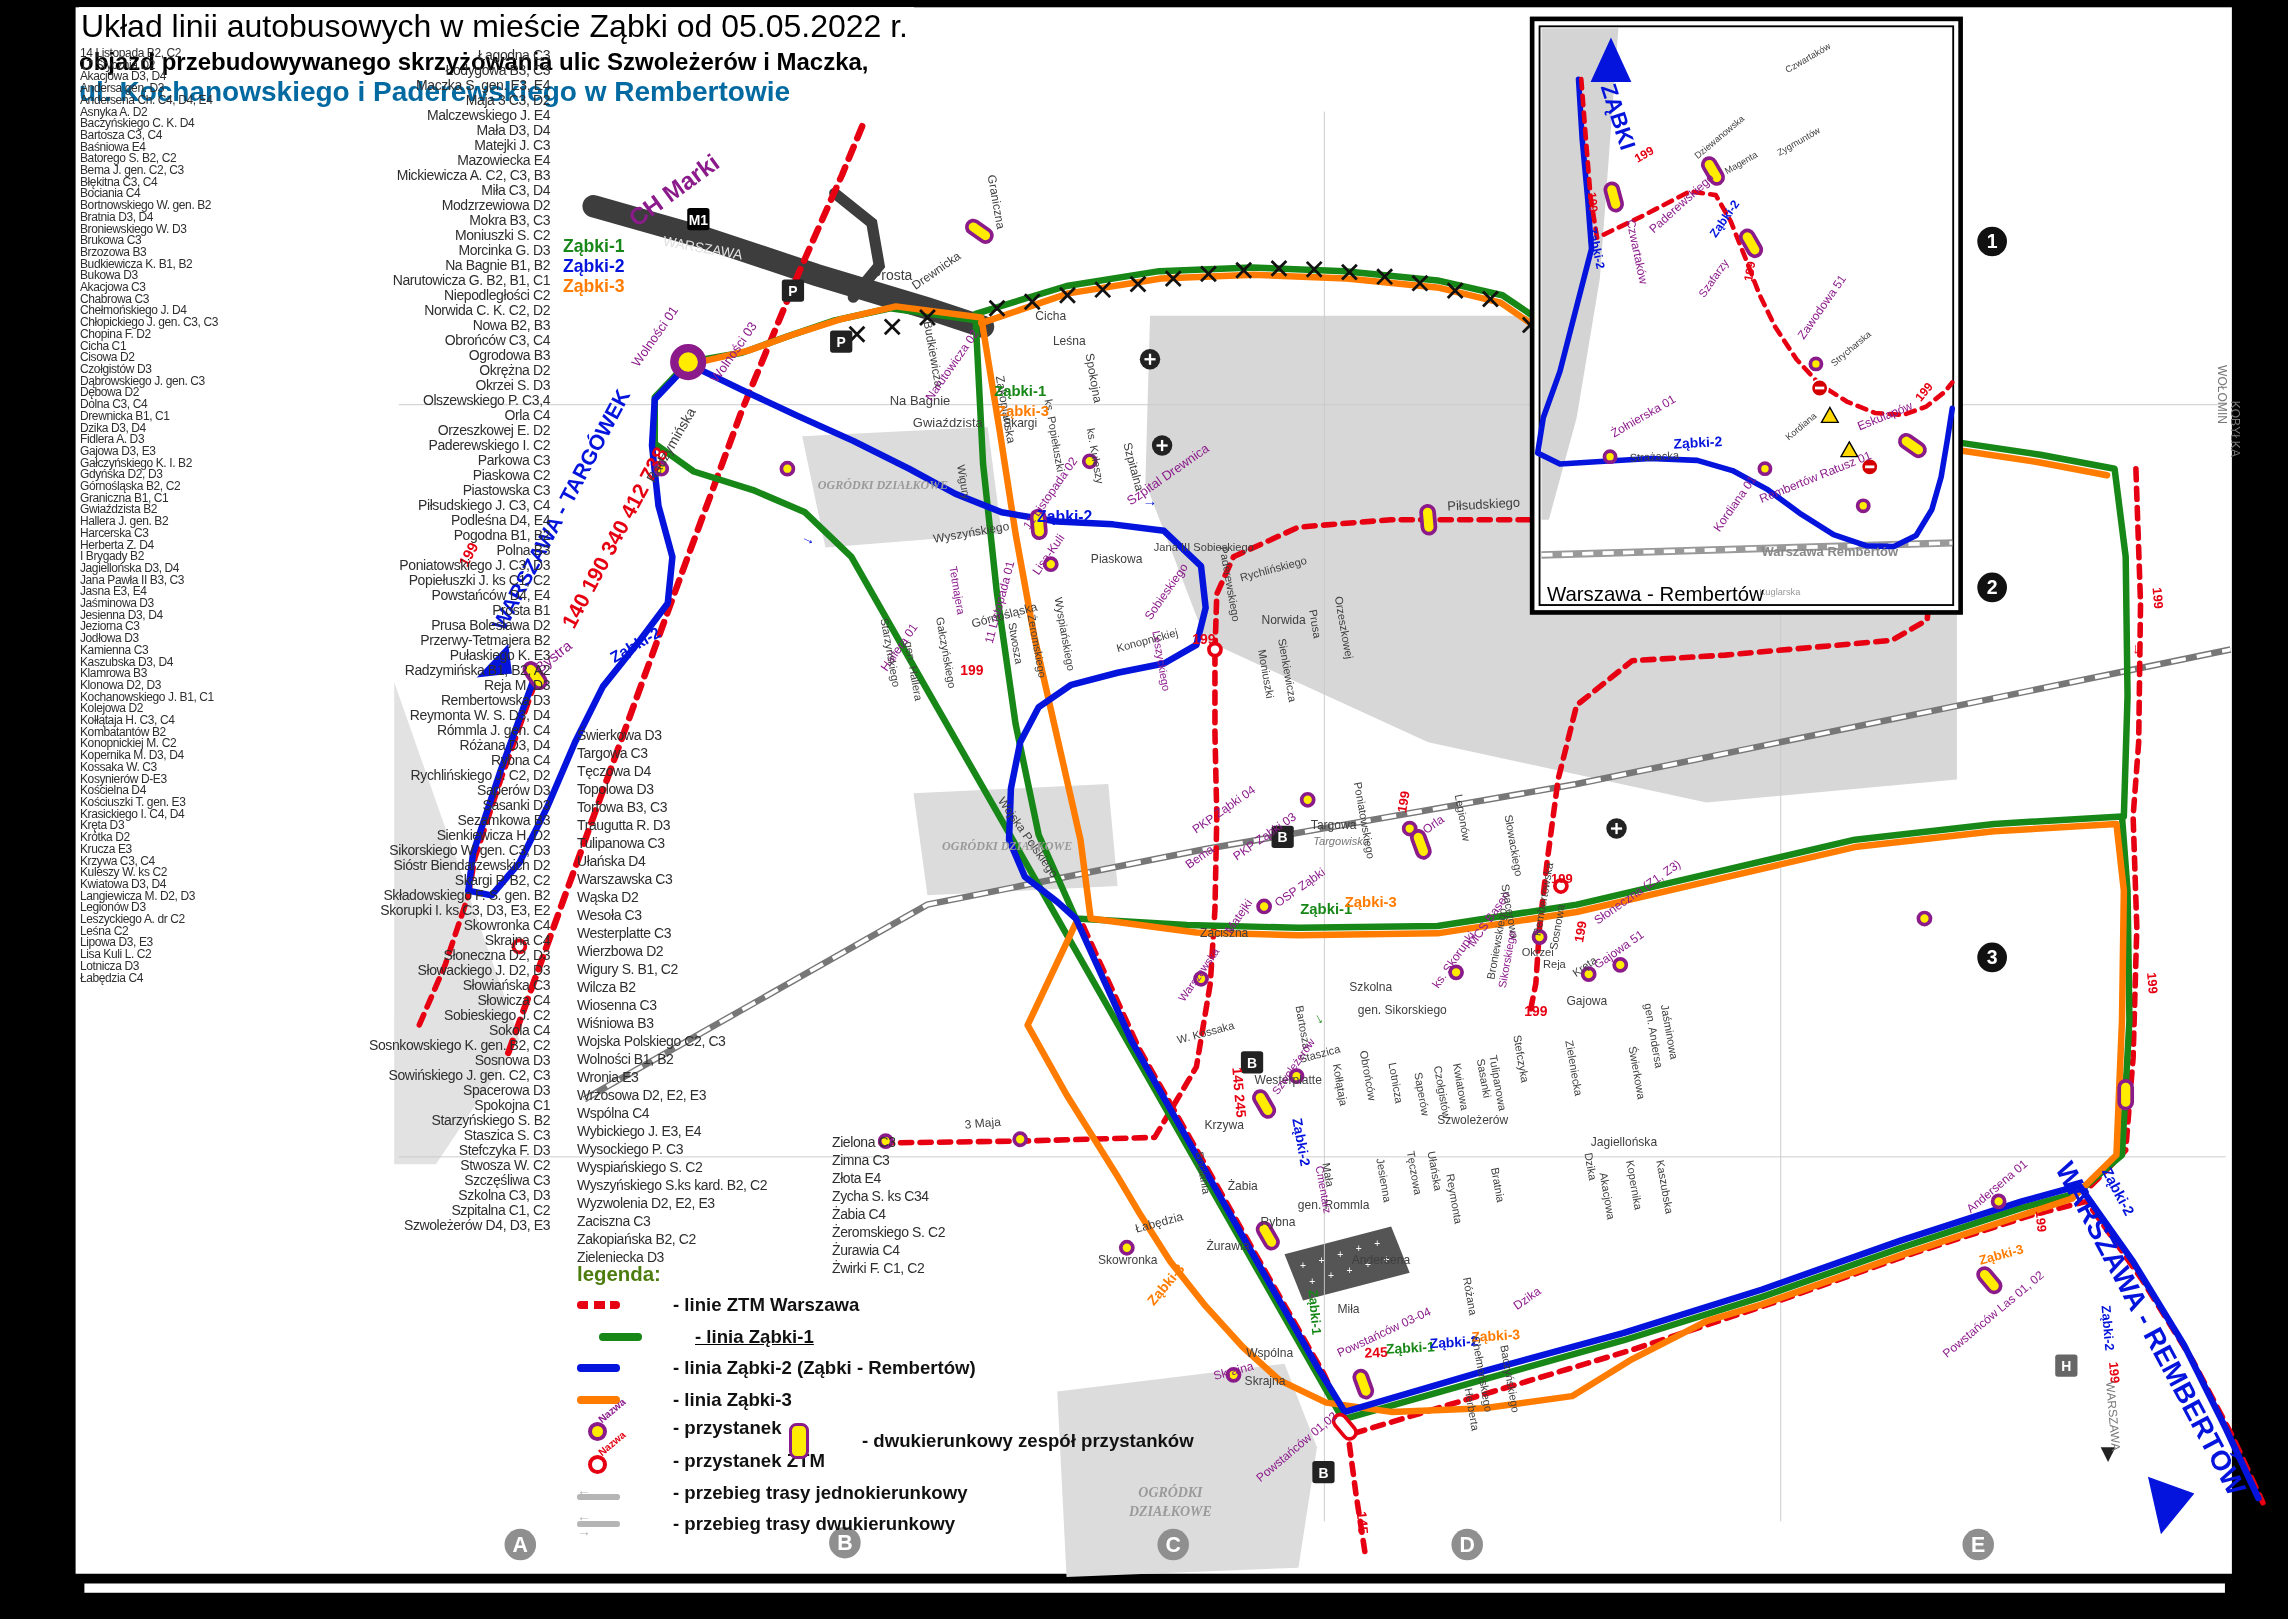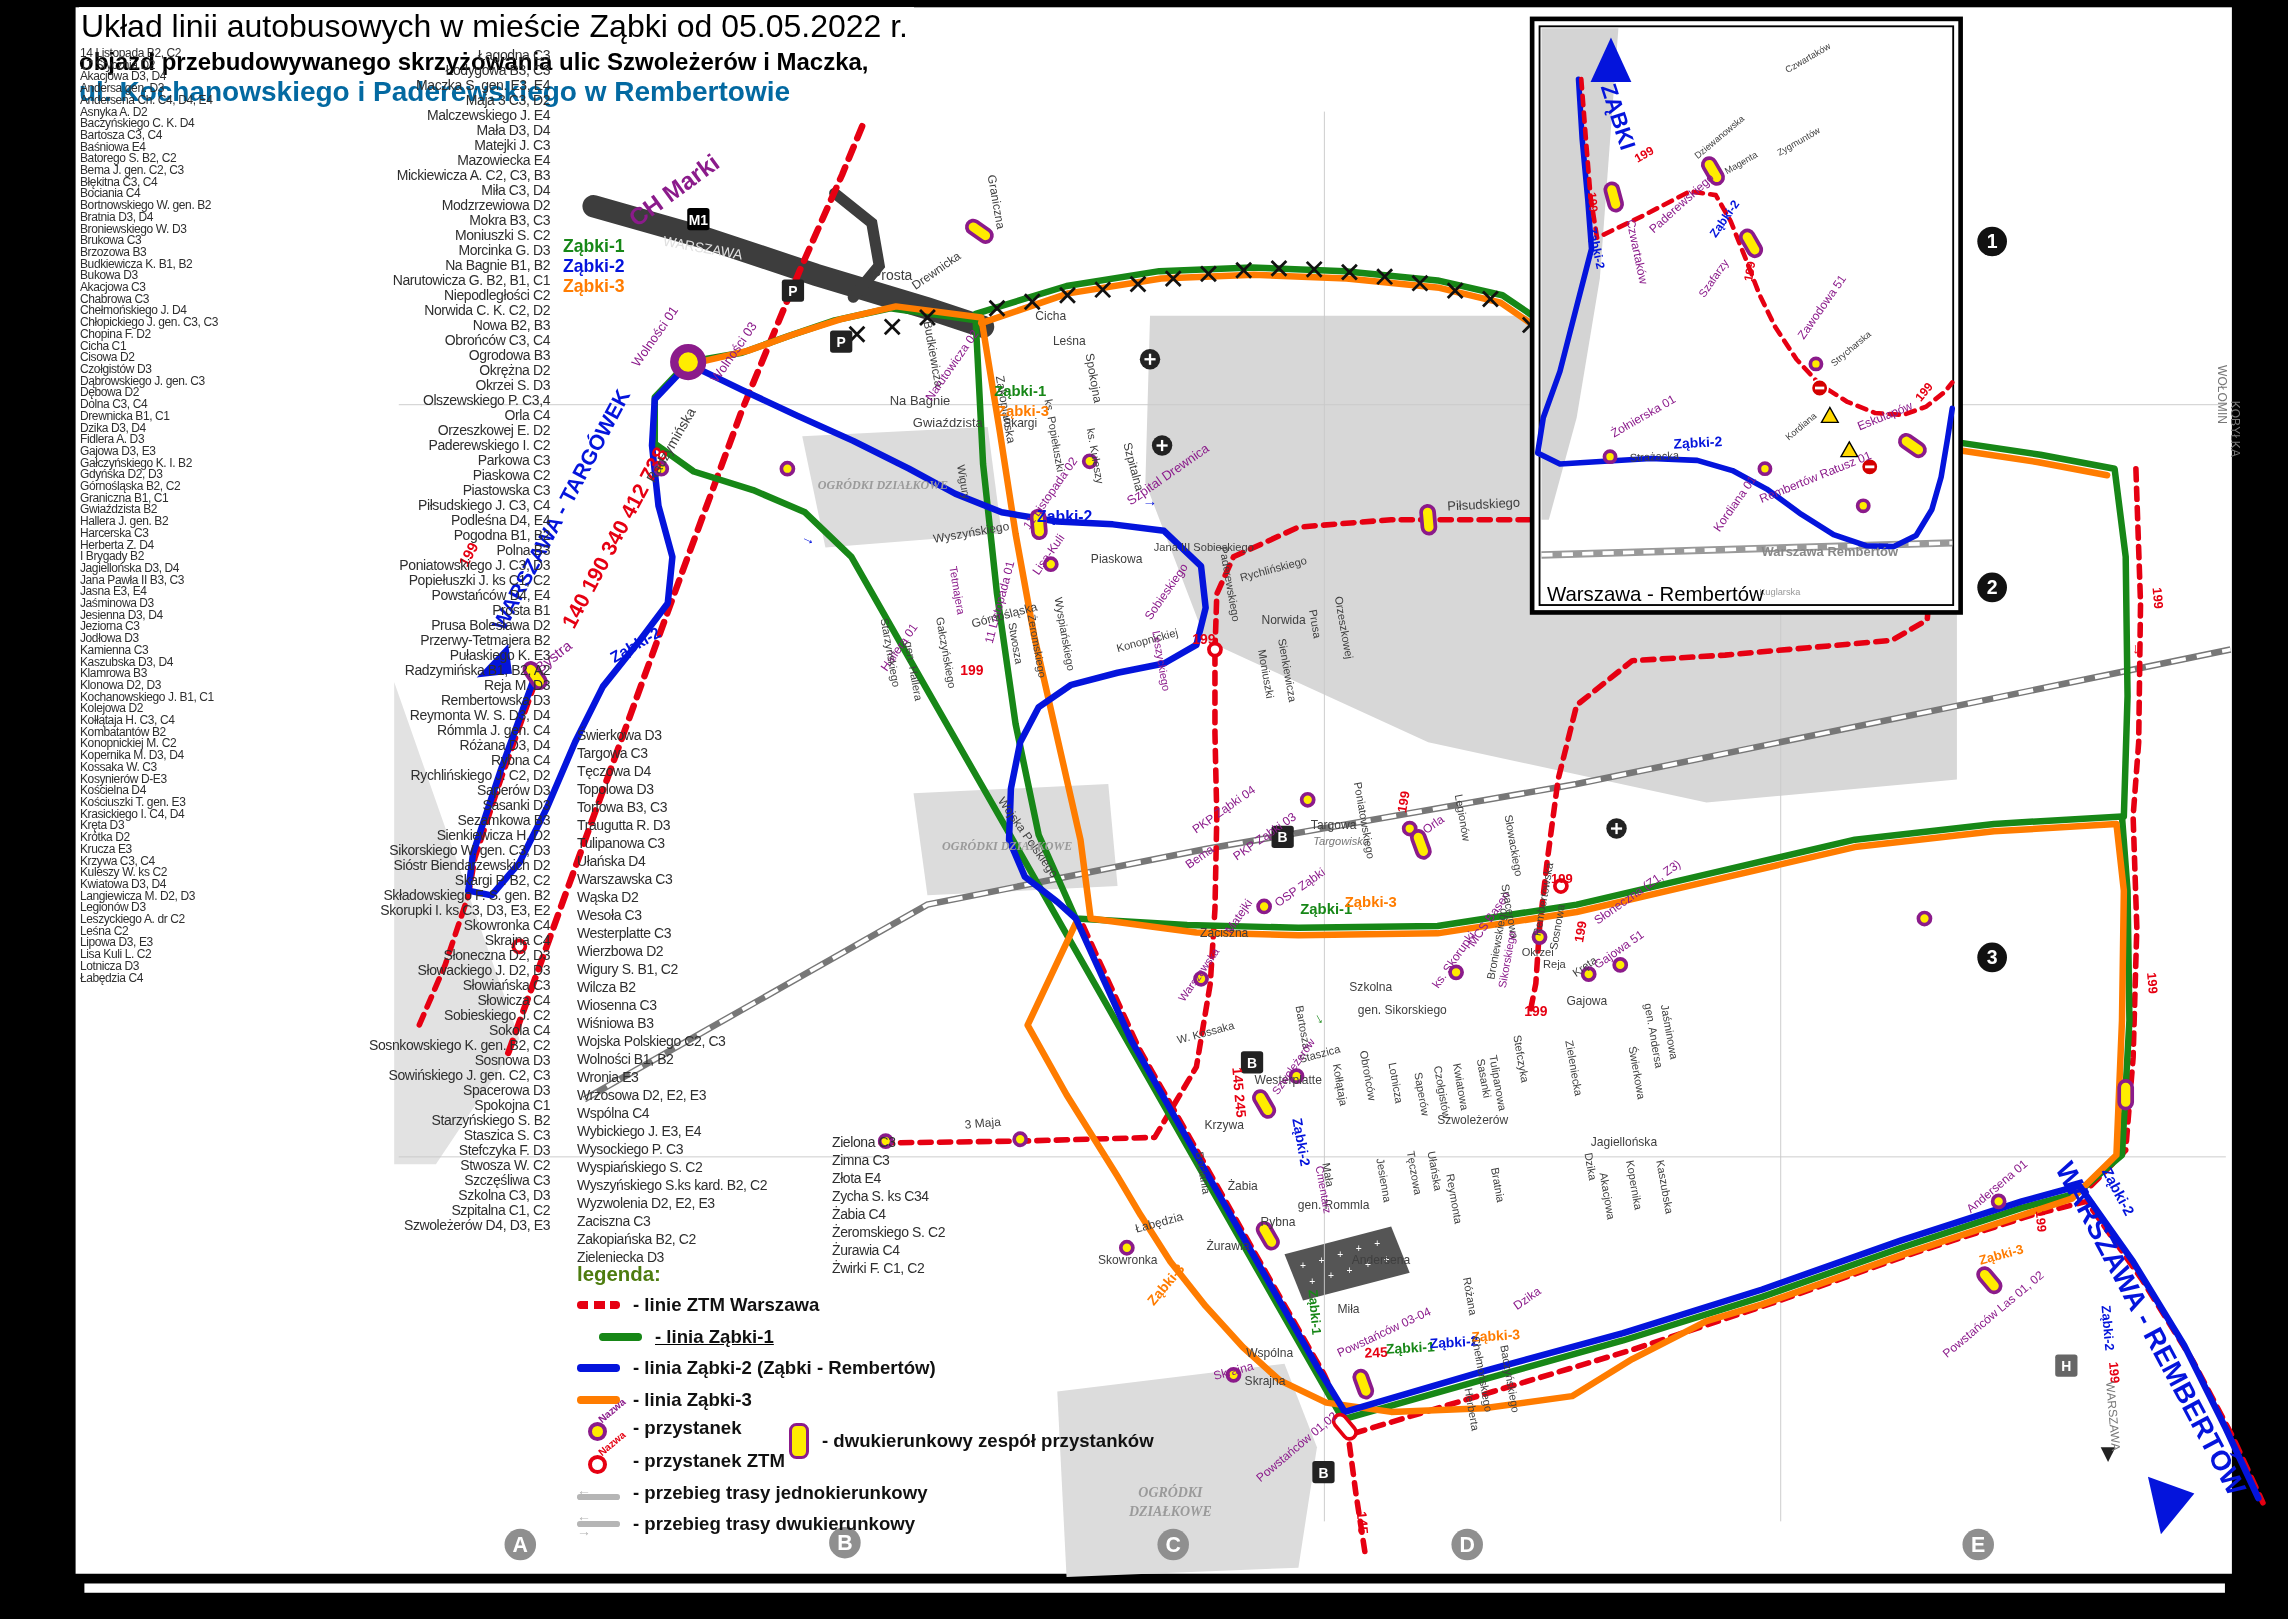--- a/index.html
+++ b/index.html
@@ -13,21 +13,21 @@
   #title-l2{left:79px;top:48px;font-size:24px;font-weight:bold;color:#000;white-space:nowrap;
             text-shadow:0 0 2.8px #fff,0 0 2.8px #fff,0 0 2.8px #fff;}
   #title-l3{left:79px;top:76px;font-size:28px;font-weight:bold;color:#0369a1;white-space:nowrap;
             text-shadow:0 0 2.8px #fff,0 0 2.8px #fff,0 0 2.8px #fff;}
   
   .idx{color:#2e2e2e;letter-spacing:-0.4px;white-space:nowrap;}
   .idx div{white-space:nowrap;}
   
   #legend-title{font-size:20.4px;font-weight:bold;color:#4d7c0f;}
   .lg-item{position:absolute;z-index:3;display:flex;align-items:center;gap:13px;height:28px;}
-  .lg-label{font-size:18.6px;font-weight:bold;color:#111;white-space:nowrap;}
+  .lg-label{font-size:18.6px;font-weight:bold;color:#111;white-space:nowrap;margin-left:40px;}
   .lg-dash{width:43px;height:7.4px;border-radius:3.7px;
            background:repeating-linear-gradient(90deg,#e60012 0 11px,rgba(0,0,0,0) 11px 16.7px);}
   .lg-solid{width:43px;height:7.4px;border-radius:3.7px;display:inline-block;}
   .lg-stop{position:relative;width:43px;height:24px;}
   .lg-stop .dot{position:absolute;left:11px;top:5.6px;width:11px;height:11px;border-radius:50%;
                 background:#ffec00;border:4.6px solid #8b1b8b;}
   .lg-stop.ztm .dot{background:#fff;border-color:#e60012;}
   .lg-stop .nz{position:absolute;left:18.6px;top:-11px;font-size:10.2px;color:#8b1b8b;
                transform:rotate(-40deg);font-weight:bold;}
   .lg-stop.ztm .nz{color:#e60012;}

